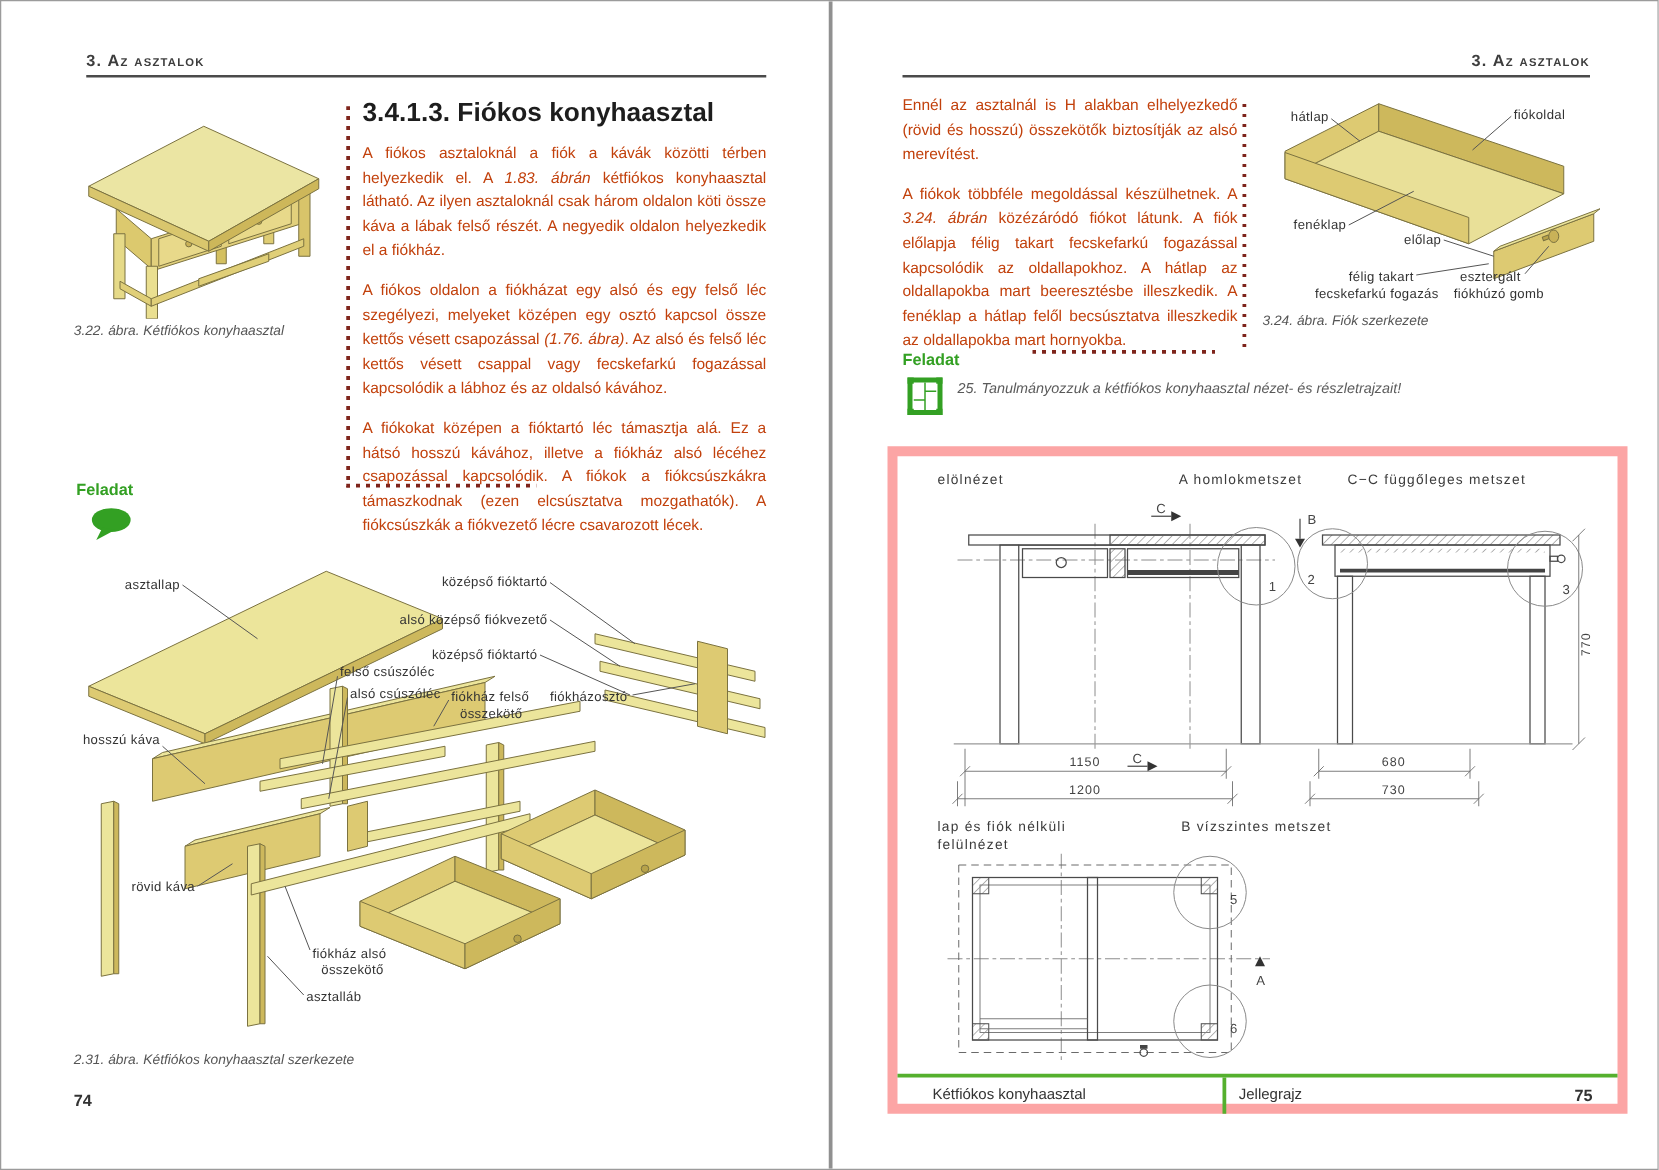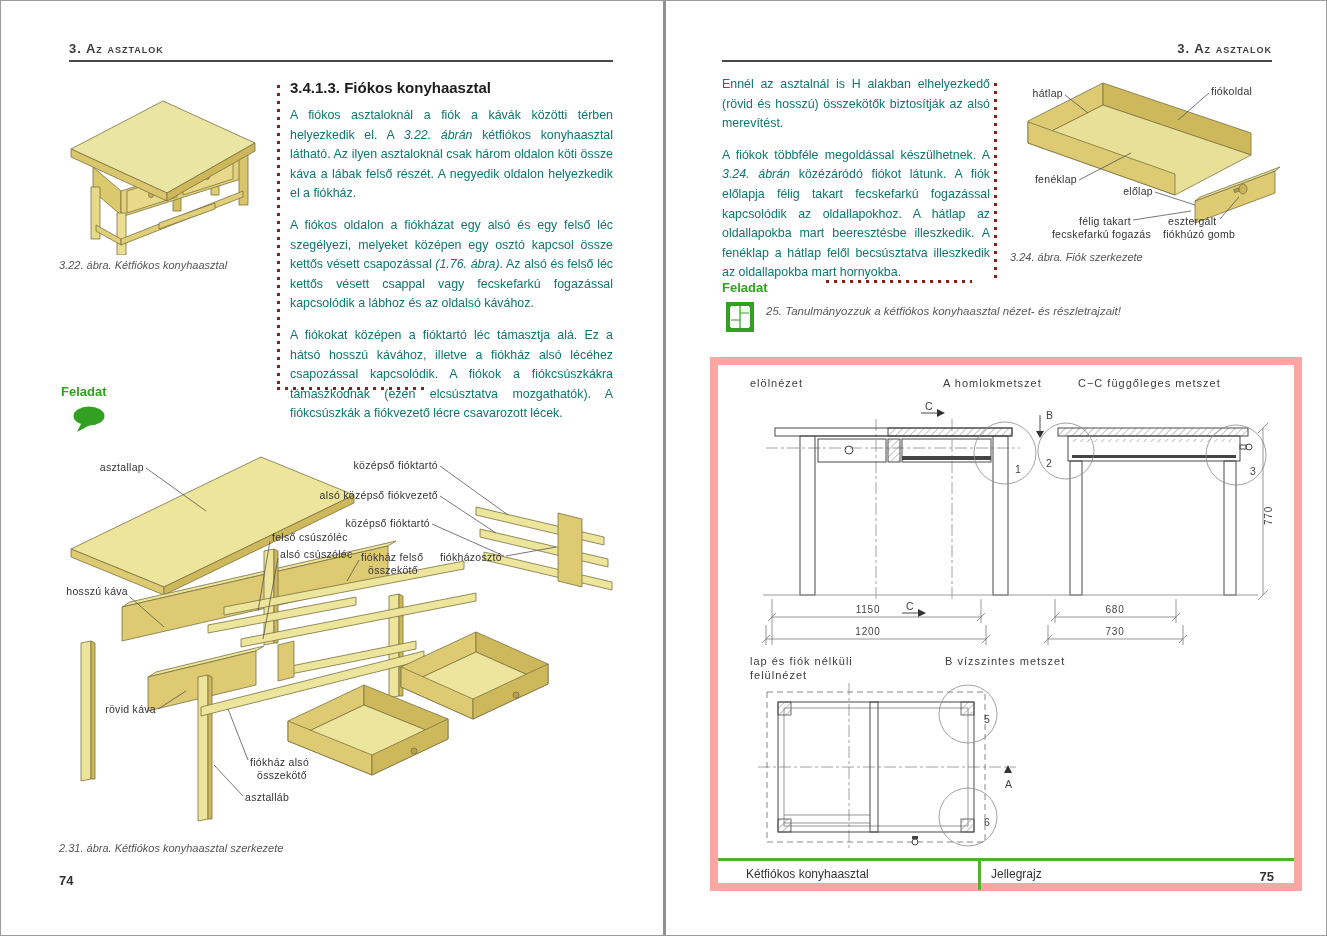--- a/index.html
+++ b/index.html
@@ -15,23 +15,23 @@
   .page-right { width:660px; }
 
   .abs { position:absolute; }
 
   .running-head {
     font-size:13px; font-weight:bold; color:#3d3d3d;
     font-variant:small-caps; letter-spacing:1px;
   }
   .head-rule { height:2px; background:#4a4a4a; }
 
-  .sec-title { font-size:15px; font-weight:bold; color:#1d1d1d; margin:0 0 10px 0; }
+  .sec-title { font-size:21px; font-weight:bold; color:#1d1d1d; margin:0 0 10px 0; }
   .body-col p {
-    font-size:12.4px; line-height:1.58; color:#0f766e;
+    font-size:12.4px; line-height:1.58; color:#c2410c;
     text-align:justify; margin:0 0 12px 0;
   }
   .body-col em { font-style:italic; }
 
   .caption { font-size:11px; font-style:italic; color:#555; }
 
   .feladat-title { font-size:13px; font-weight:bold; color:#33a023; }
   .task-text { font-size:11.5px; font-style:italic; color:#5a5a5a; line-height:1.5; }
 
   .pagenum { font-size:13px; font-weight:bold; color:#333; }
@@ -90,21 +90,21 @@
         <polygon points="104,106 192,56 192,64 104,114" fill="#cdb75a"></polygon>
       </g>
     </svg>
     <div class="abs caption" style="left:58px; top:258px;">3.22. ábra. Kétfiókos konyhaasztal</div>
 
     <div class="abs vdots" style="left:276px; top:84px; height:305px;"></div>
     <div class="abs hdots" style="left:276px; top:386px; width:152px;"></div>
 
     <div class="abs body-col" style="left:289px; top:78px; width:323px;">
       <h3 class="sec-title">3.4.1.3. Fiókos konyhaasztal</h3>
-      <p><span>A fiókos asztaloknál a fiók a kávák közötti térben helyezkedik el. A </span><em>3.22. ábrán</em><span> kétfiókos konyhaasztal látható. Az ilyen asztaloknál csak három oldalon köti össze káva a lábak felső részét. A negyedik oldalon helyezkedik el a fiókház.</span></p>
+      <p><span>A fiókos asztaloknál a fiók a kávák közötti térben helyezkedik el. A </span><em>1.83. ábrán</em><span> kétfiókos konyhaasztal látható. Az ilyen asztaloknál csak három oldalon köti össze káva a lábak felső részét. A negyedik oldalon helyezkedik el a fiókház.</span></p>
       <p><span>A fiókos oldalon a fiókházat egy alsó és egy felső léc szegélyezi, melyeket középen egy osztó kapcsol össze kettős vésett csapozással </span><em>(1.76. ábra)</em><span>. Az alsó és felső léc kettős vésett csappal vagy fecskefarkú fogazással kapcsolódik a lábhoz és az oldalsó kávához.</span></p>
       <p>A fiókokat középen a fióktartó léc támasztja alá. Ez a hátsó hosszú kávához, illetve a fiókház alsó lécéhez csapozással kapcsolódik. A fiókok a fiókcsúszkákra támaszkodnak (ezen elcsúsztatva mozgathatók). A fiókcsúszkák a fiókvezető lécre csavarozott lécek.</p>
     </div>
 
     <div class="abs feladat-title" style="left:60px; top:383px;">Feladat</div>
     <svg class="abs" style="left:70px; top:404px;" width="40" height="30" viewBox="0 0 40 30">
       <ellipse cx="18" cy="11" rx="15.5" ry="9.5" fill="#33a023"></ellipse>
       <path d="M11,17 L6,27 L21,19 Z" fill="#33a023"></path>
     </svg>
 

